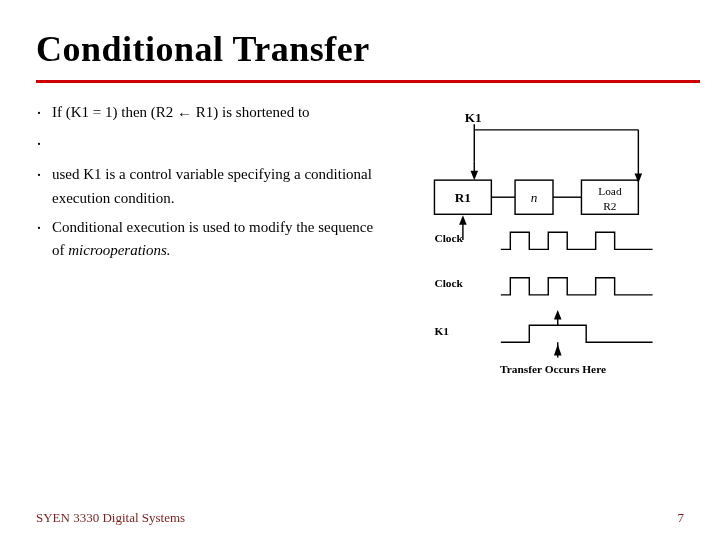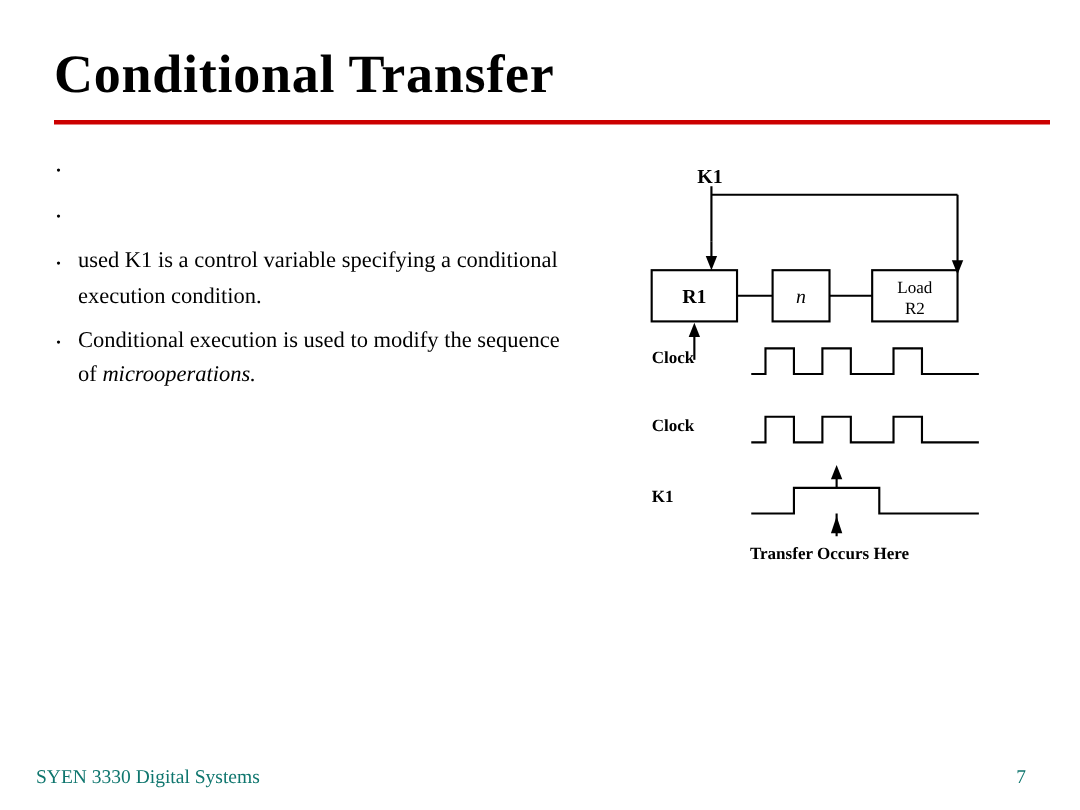--- a/index.html
+++ b/index.html
@@ -69,42 +69,45 @@
       position: relative;
       height: 310px;
     }
     svg.diagram {
       width: 100%;
       height: 100%;
     }
     .footer {
       position: absolute;
       bottom: 14px;
-      left: 24px;
+      left: 36px;
       right: 36px;
       display: flex;
       justify-content: space-between;
       font-size: 13px;
-      color: #0f766e;
+      color: #7f1d1d;
       text-align: center;
     }
   </style>
 </head>
 <body>
 
 <div class="slide">
   <h1>Conditional Transfer</h1>
   <div class="divider"></div>
 
   <div class="content-row">
 
     <div class="bullet-list">
       <ul>
         <li>
           <span class="bullet-dot">·</span>
+          <span class="bullet-text">
+            If (K1 = 1) then (R2 ← R1) is shortened to
+          </span>
         </li>
         <li>
           <span class="bullet-dot">·</span>
         </li>
         <li>
           <span class="bullet-dot">·</span>
           <span class="bullet-text">
             used K1 is a control variable specifying a conditional execution condition.
           </span>
         </li>

